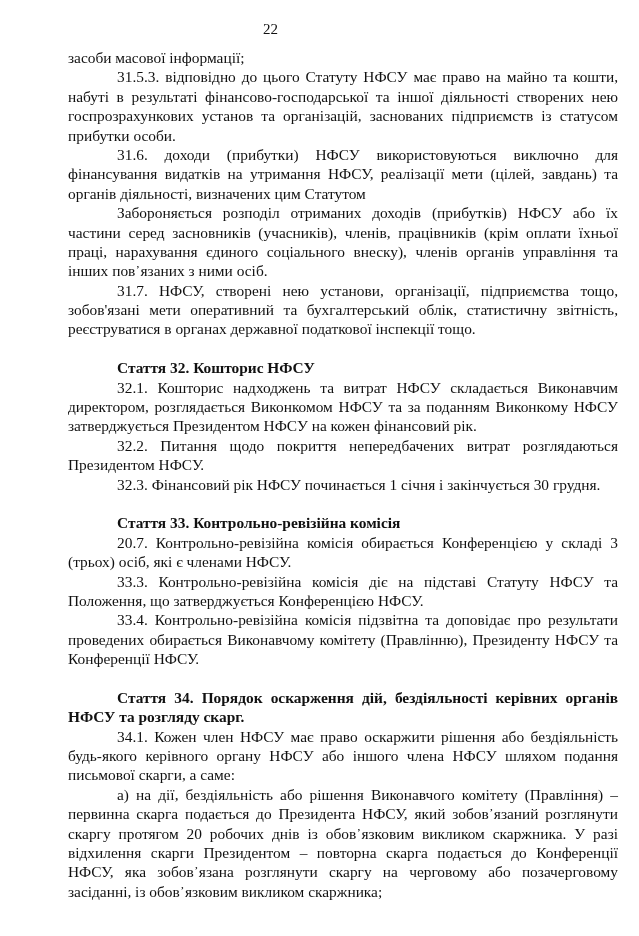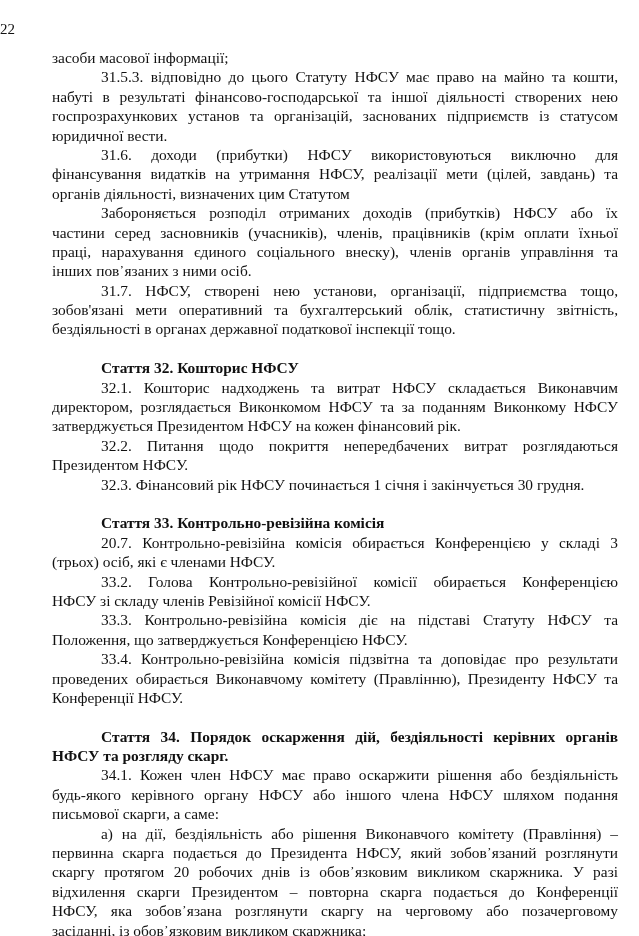--- a/index.html
+++ b/index.html
@@ -3,65 +3,65 @@
 <meta charset="utf-8">
 <style>
   html, body { margin: 0; padding: 0; background: #ffffff; }
   body {
     width: 639px; height: 936px; overflow: hidden; position: relative;
     font-family: "Liberation Serif", "DejaVu Serif", serif;
     color: #111111;
   }
   .page-number {
     position: absolute; top: 20px; left: 0; width: 541px;
-    text-align: left; font-size: 15px; line-height: 19px;
+    text-align: center; font-size: 15px; line-height: 19px;
   }
   .content {
     position: absolute; top: 48px; left: 52px; width: 566px;
     font-size: 15.4px; line-height: 19.4px;
   }
   .line {
     display: block; white-space: nowrap; text-align: justify; text-align-last: justify;
-    height: 19.4px; overflow: visible;
+    height: 19.4px; overflow: visible; margin-left: 16px;
   }
   .line.last { text-align: left; text-align-last: left; }
   .line.indent { padding-left: 49px; }
   .heading { font-weight: bold; }
   .gap { height: 19.4px; }
 </style>
 </head>
 <body>
 
 <div class="page-number">22</div>
 
 <div class="content" id="content">
     <div>
       <span class="line last">засоби масової інформації;</span>
     </div>
     <div>
       <span class="line indent">31.5.3. відповідно до цього Статуту НФСУ має право на майно та кошти,</span>
       <span class="line">набуті в результаті фінансово-господарської та іншої діяльності створених нею</span>
       <span class="line">госпрозрахункових установ та організацій, заснованих підприємств із статусом</span>
-      <span class="line last">юридичної вести.</span>
+      <span class="line last">прибутки особи.</span>
     </div>
     <div>
       <span class="line indent">31.6. доходи (прибутки) НФСУ використовуються виключно для</span>
       <span class="line">фінансування видатків на утримання НФСУ, реалізації мети (цілей, завдань) та</span>
       <span class="line last">органів діяльності, визначених цим Статутом</span>
     </div>
     <div>
       <span class="line indent">Забороняється розподіл отриманих доходів (прибутків) НФСУ або їх</span>
       <span class="line">частини серед засновників (учасників), членів, працівників (крім оплати їхньої</span>
       <span class="line">праці, нарахування єдиного соціального внеску), членів органів управління та</span>
       <span class="line last">інших пов᾽язаних з ними осіб.</span>
     </div>
     <div>
       <span class="line indent">31.7. НФСУ, створені нею установи, організації, підприємства тощо,</span>
       <span class="line">зобов'язані мети оперативний та бухгалтерський облік, статистичну звітність,</span>
-      <span class="line last">бездіяльності в органах державної податкової інспекції тощо.</span>
+      <span class="line last">реєструватися в органах державної податкової інспекції тощо.</span>
     </div>
     <div class="gap"></div>
     <div class="heading">
       <span class="line indent last">Стаття 32. Кошторис НФСУ</span>
     </div>
     <div>
       <span class="line indent">32.1. Кошторис надходжень та витрат НФСУ складається Виконавчим</span>
       <span class="line">директором, розглядається Виконкомом НФСУ та за поданням Виконкому НФСУ</span>
       <span class="line last">затверджується Президентом НФСУ на кожен фінансовий рік.</span>
     </div>
@@ -72,24 +72,20 @@
     <div>
       <span class="line indent last">32.3. Фінансовий рік НФСУ починається 1 січня і закінчується 30 грудня.</span>
     </div>
     <div class="gap"></div>
     <div class="heading">
       <span class="line indent last">Стаття 33. Контрольно-ревізійна комісія</span>
     </div>
     <div>
       <span class="line indent">20.7. Контрольно-ревізійна комісія обирається Конференцією у складі 3</span>
       <span class="line last">(трьох) осіб, які є членами НФСУ.</span>
-    </div>
-    <div>
-      <span class="line indent">33.2. Голова Контрольно-ревізійної комісії обирається Конференцією</span>
-      <span class="line last">НФСУ зі складу членів Ревізійної комісії НФСУ.</span>
     </div>
     <div>
       <span class="line indent">33.3. Контрольно-ревізійна комісія діє на підставі Статуту НФСУ та</span>
       <span class="line last">Положення, що затверджується Конференцією НФСУ.</span>
     </div>
     <div>
       <span class="line indent">33.4. Контрольно-ревізійна комісія підзвітна та доповідає про результати</span>
       <span class="line">проведених обирається Виконавчому комітету (Правлінню), Президенту НФСУ та</span>
       <span class="line last">Конференції НФСУ.</span>
     </div>

